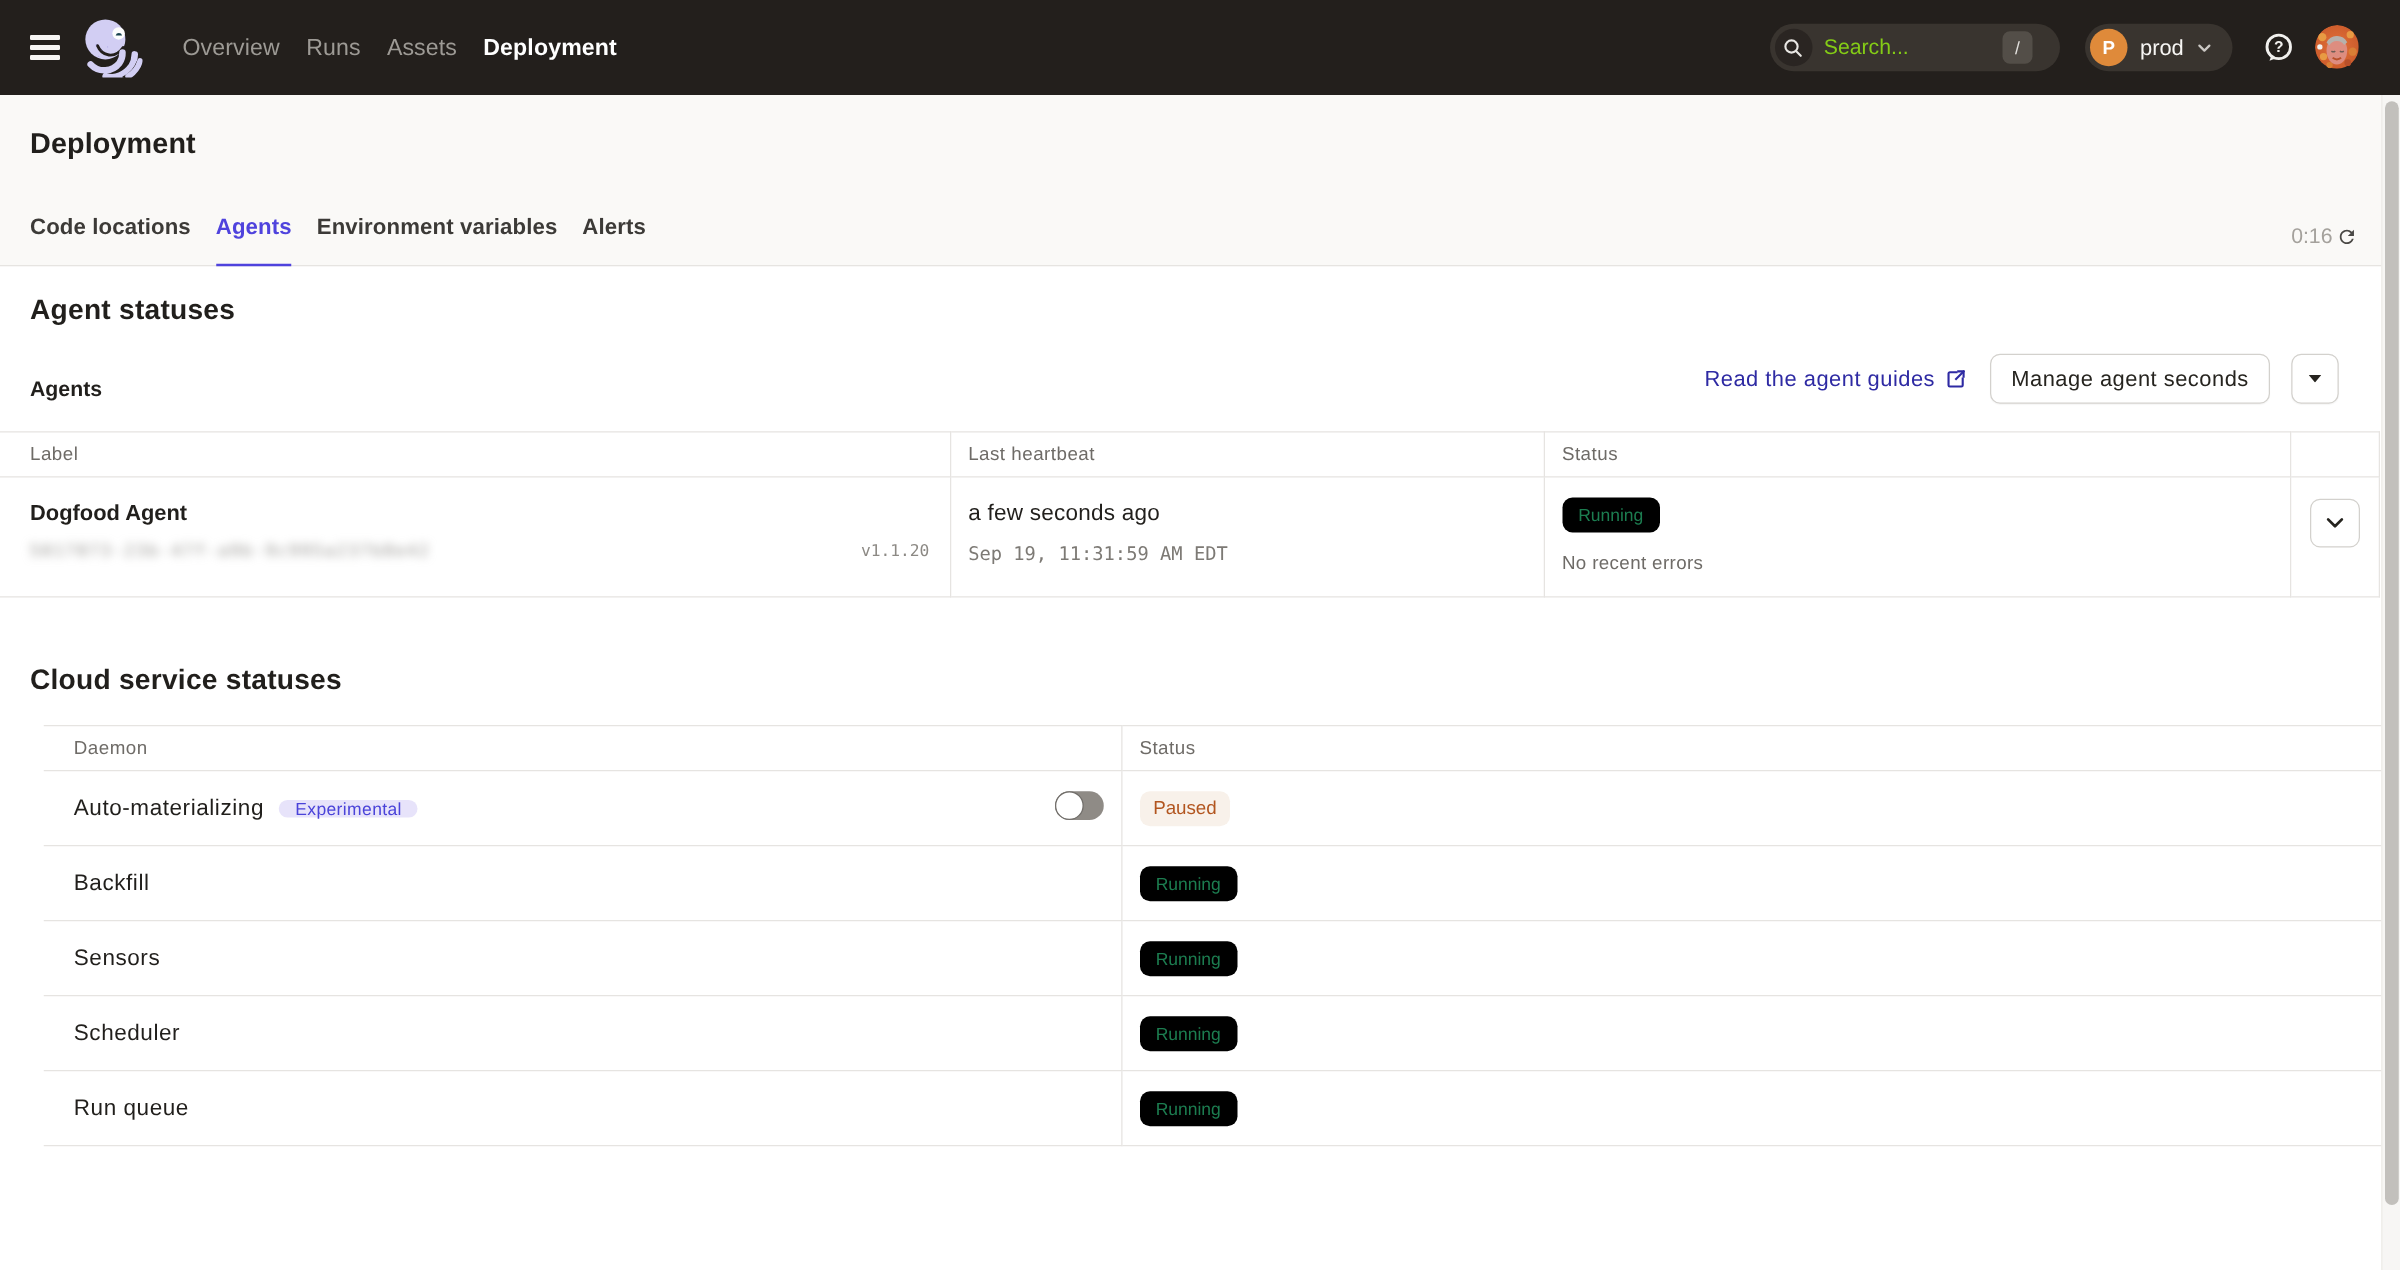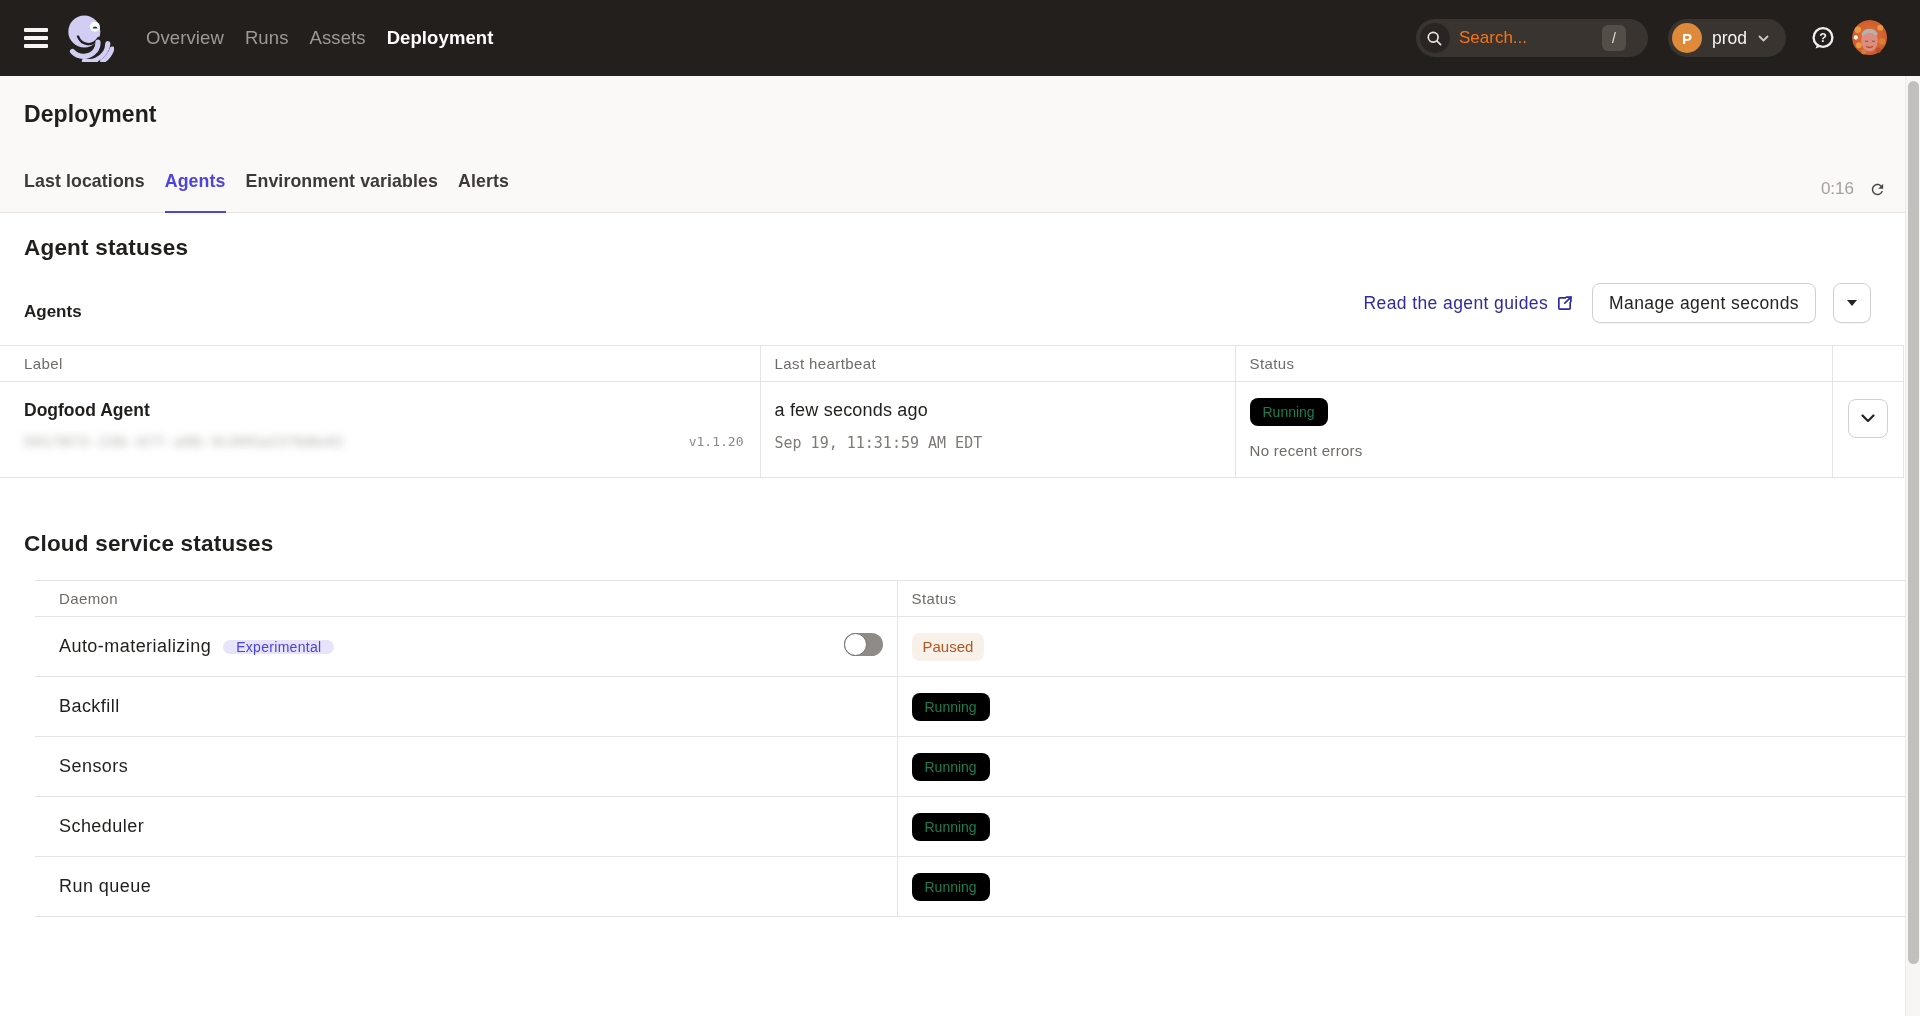--- a/index.html
+++ b/index.html
@@ -40,21 +40,21 @@
     display:flex; align-items:center;
     cursor:text;
   }
   .search-icon-circle {
     width:30px; height:30px; border-radius:50%;
     background:#2a2522;
     margin-left:4px;
     display:flex; align-items:center; justify-content:center;
     flex:none;
   }
-  .search-placeholder { margin-left:9px; font-size:17px; color:#f97316; flex:1 1 auto; }
+  .search-placeholder { margin-left:9px; font-size:17px; color:#84cc16; flex:1 1 auto; }
   .search-kbd {
     width:24px; height:26px; border-radius:6px;
     background:#534e48; color:#e3e1de;
     font-size:14px; display:flex; align-items:center; justify-content:center;
     margin-right:22px; flex:none;
   }
 
   .deploy-pill {
     height:38px; border-radius:19px; background:#39342f;
     display:flex; align-items:center;
@@ -84,21 +84,21 @@
   .tab {
     font-size:17.75px; font-weight:600; color:#3c3a37;
     padding-bottom:21px; position:relative; cursor:pointer; letter-spacing:0.1px;
   }
   .tab.active { color:#4f43dd; }
   .tab.active::after {
     content:""; position:absolute; left:0; right:0; bottom:0; height:2px; background:#4f43dd;
   }
   .refresh-area {
     position:absolute; right:34px; bottom:13px;
-    display:flex; align-items:center; gap:15px;
+    display:flex; align-items:center; gap:3px;
   }
   .refresh-countdown { font-size:17px; color:#a4a19c; }
   .refresh-btn { display:flex; cursor:pointer; }
 
   
   .content { background:#ffffff; }
   .section-heading { font-size:22.5px; font-weight:700; color:#211f1c; letter-spacing:0.2px; line-height:26px; }
   #agent-statuses-heading { padding:22px 0 0 24px; }
 
   .agents-toolbar {
@@ -293,21 +293,21 @@
         <path d="M20.5 21.5 q 1.6 1.2 3.2 0" stroke="#6e5c55" stroke-width="1.2" fill="none"></path>
         <path d="M14.5 27 q 3.5 2.6 7 0" stroke="#b8502a" stroke-width="1.6" fill="none"></path>
       </svg>
     </div>
   </div>
 </header>
 
 <section class="page-header">
   <h1 class="page-title">Deployment</h1>
   <div class="tabs">
-    <div class="tab">Last locations</div>
+    <div class="tab">Code locations</div>
     <div class="tab active">Agents</div>
     <div class="tab">Environment variables</div>
     <div class="tab">Alerts</div>
   </div>
   <div class="refresh-area">
     <span class="refresh-countdown">0:16</span>
     <span class="refresh-btn">
       <svg width="17" height="17" viewBox="0 0 24 24">
         <path d="M17.65 6.35C16.2 4.9 14.21 4 12 4c-4.42 0-7.99 3.58-8 8s3.57 8 7.99 8c3.73 0 6.84-2.55 7.73-6h-2.08c-.82 2.33-3.04 4-5.65 4-3.31 0-6-2.69-6-6s2.69-6 6-6c1.66 0 3.14.69 4.22 1.78L13 11h7V4l-2.35 2.35z" fill="#4a4845"></path>
       </svg>

